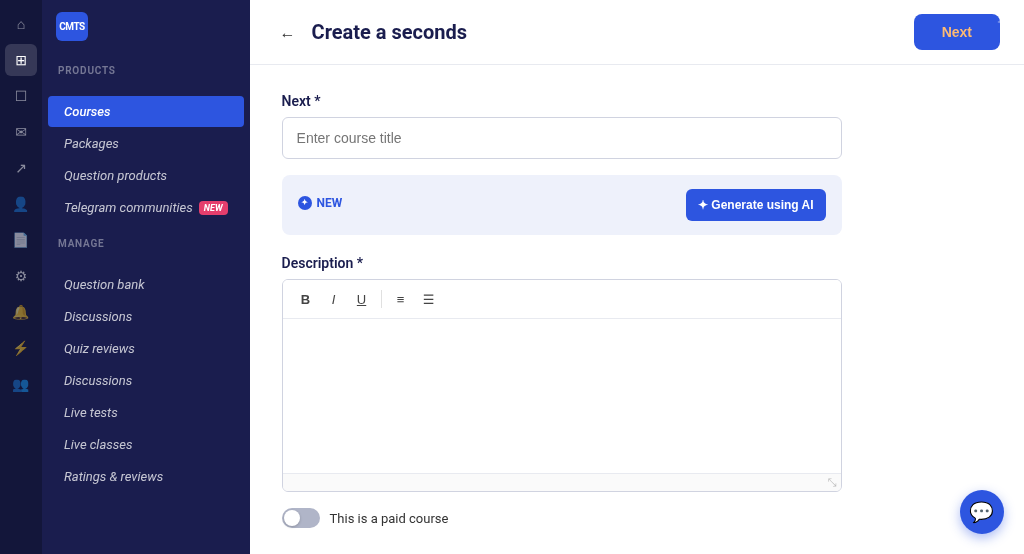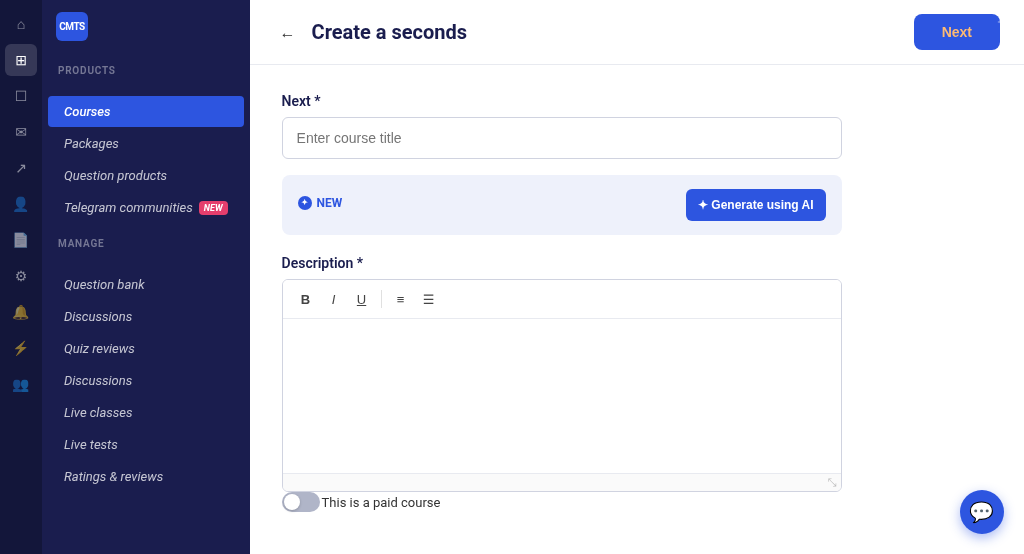--- a/index.html
+++ b/index.html
@@ -242,21 +242,22 @@
       justify-content: flex-end;
       padding: 2px 4px;
       background: #fafafa;
       border-top: 1px solid #e8eaf0;
     }
     .resize-icon { color: #bbb; font-size: 11px; }
 
     .paid-toggle-row {
       display: flex;
       align-items: center;
-      gap: 2px;
+      gap: 10px;
+      margin-top: 16px;
     }
     .toggle-track {
       width: 38px; height: 20px;
       background: #b0b5c8;
       border-radius: 10px;
       position: relative;
       cursor: pointer;
     }
     .toggle-thumb {
       width: 16px; height: 16px;
@@ -335,24 +336,24 @@
     <div class="sidebar-item">
       <span>Discussions</span>
     </div>
     <div class="sidebar-item">
       <span>Quiz reviews</span>
     </div>
     <div class="sidebar-item">
       <span>Discussions</span>
     </div>
     <div class="sidebar-item">
+      <span>Live tests</span>
+    </div>
+    <div class="sidebar-item">
       <span>Live classes</span>
-    </div>
-    <div class="sidebar-item">
-      <span>Live tests</span>
     </div>
     <div class="sidebar-item">
       <span>Ratings &amp; reviews</span>
     </div>
   </div>
 </div>
 
 <div class="main-content">
   <div class="top-bar">
     <div class="top-bar-left">

